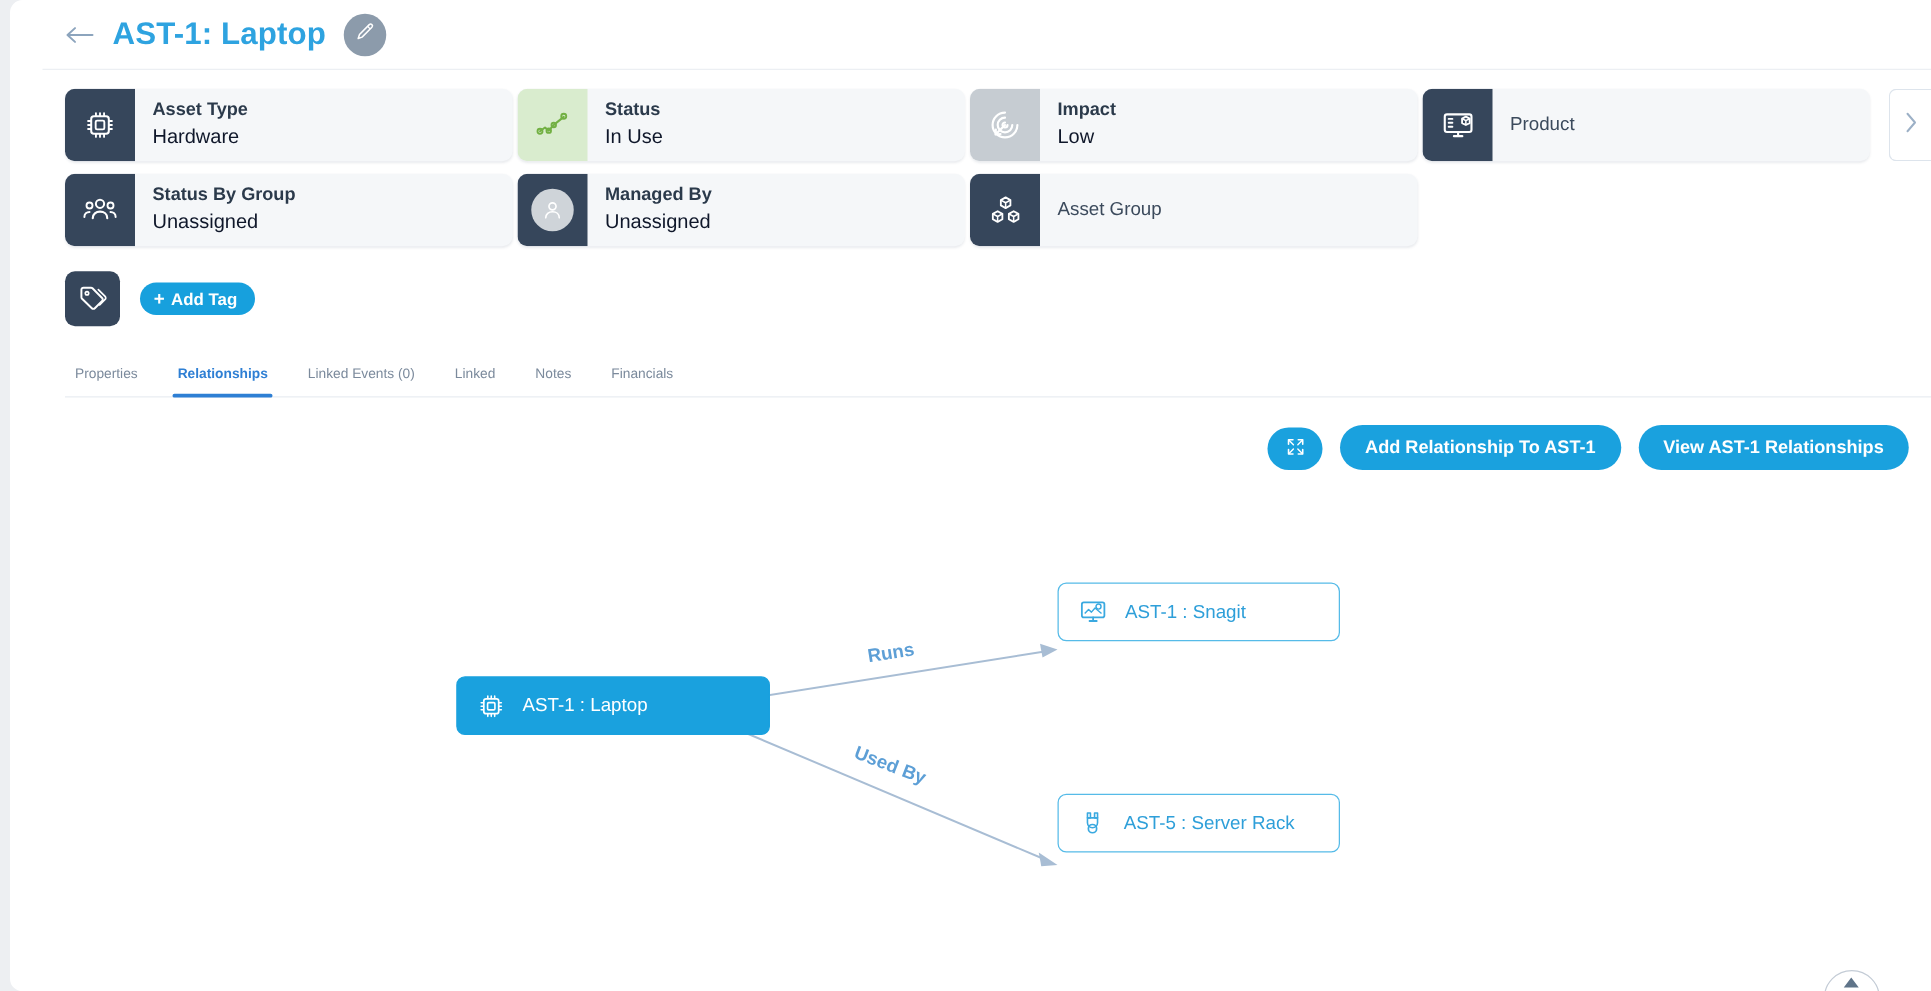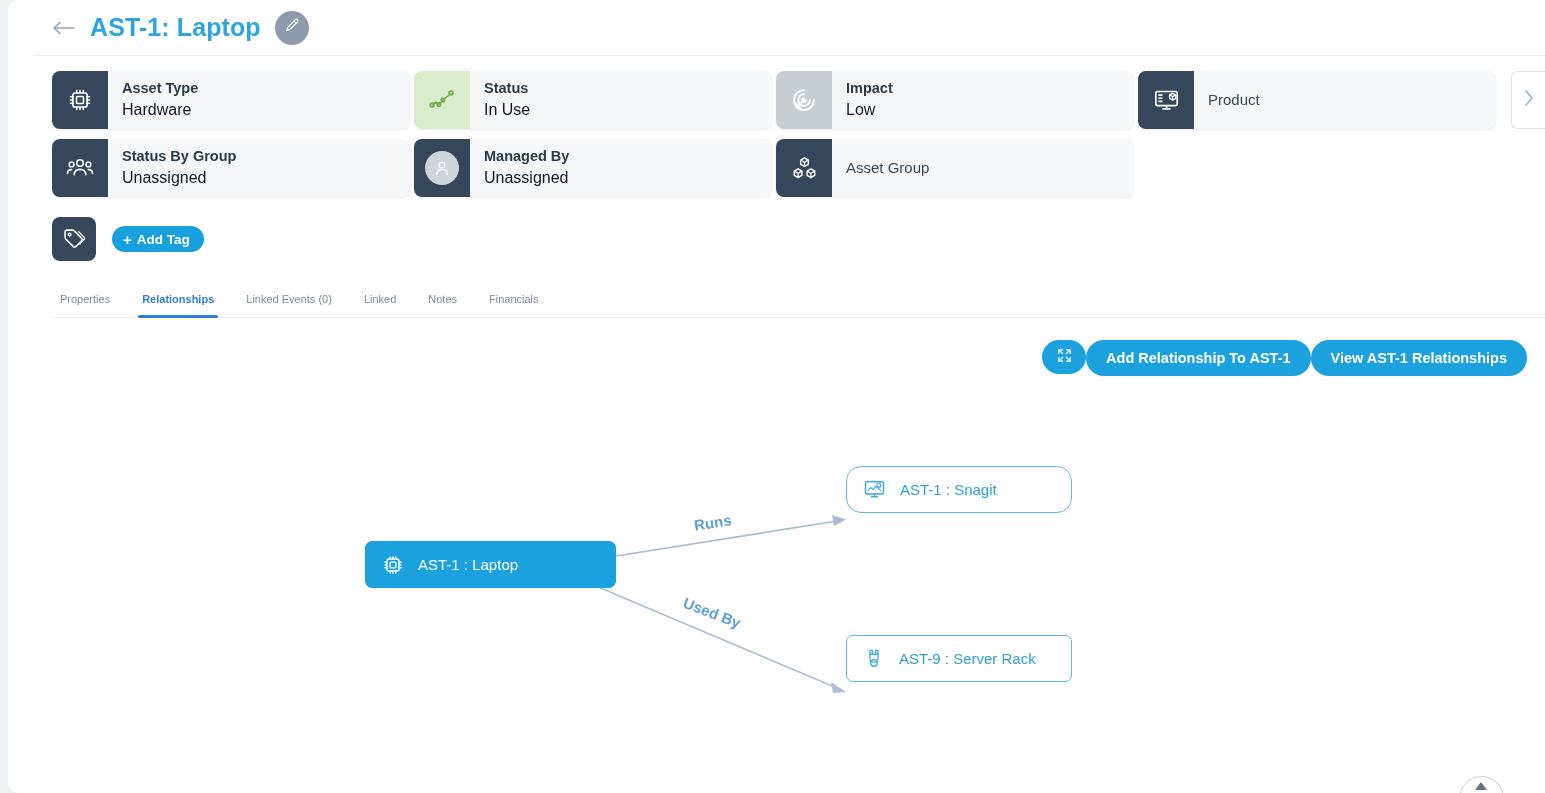--- a/index.html
+++ b/index.html
@@ -122,22 +122,22 @@
   .tab:first-child { padding-left: 8px; }
   .tab.active { color: #2e7fd4; font-weight: 700; }
   .tab.active::after {
     content: ""; position: absolute;
     left: 12px; right: 12px; bottom: -1px; height: 3px;
     background: #2e7fd4; border-radius: 2px;
   }
 
   
   .actions {
-    display: flex; justify-content: flex-end; align-items: flex-start;
-    padding: 22px 18px 0 0;
+    display: flex; justify-content: flex-end; align-items: flex-end;
+    gap: 14px; padding: 22px 18px 0 0;
   }
   .icon-btn-round {
     width: 44px; height: 34px; border-radius: 17px;
     background: #1aa1de; border: none; cursor: pointer;
     display: flex; align-items: center; justify-content: center;
   }
   .pill-btn {
     height: 36px; padding: 0 20px;
     border-radius: 18px; border: none;
     background: #1aa1de; color: #fff;
@@ -392,41 +392,41 @@
       <span class="node-icon">
         <svg width="22" height="22" viewBox="0 0 24 24" fill="none">
           <rect x="5.5" y="5.5" width="13" height="13" rx="2" stroke="#fff" stroke-width="1.5"></rect>
           <rect x="8.8" y="8.8" width="6.4" height="6.4" rx="1" stroke="#fff" stroke-width="1.4"></rect>
           <path d="M9 3.2v2M12 3.2v2M15 3.2v2M9 18.8v2M12 18.8v2M15 18.8v2M3.2 9h2M3.2 12h2M3.2 15h2M18.8 9h2M18.8 12h2M18.8 15h2" stroke="#fff" stroke-width="1.4" stroke-linecap="round"></path>
         </svg>
       </span>
       <span class="node-label">AST-1 : Laptop</span>
     </div>
 
-    <div class="node secondary" style="left:812px; top:90px; width:226px; height:47px;border-radius:15px;">
+    <div class="node secondary" style="left:812px; top:90px; width:226px; height:47px;">
       <span class="node-icon">
         <svg width="23" height="23" viewBox="0 0 24 24" fill="none">
           <rect x="2.6" y="4" width="18.8" height="12.6" rx="1.6" stroke="#3aa9e0" stroke-width="1.5"></rect>
           <path d="M5 13.4l3.2-3.4 2.4 2.2 3-3.4 5.4 4.6" stroke="#3aa9e0" stroke-width="1.2" stroke-linejoin="round"></path>
           <circle cx="16.5" cy="7.6" r="2.1" stroke="#3aa9e0" stroke-width="1.2"></circle>
           <path d="M9 19.6h6M12 16.6v3" stroke="#3aa9e0" stroke-width="1.5" stroke-linecap="round"></path>
         </svg>
       </span>
       <span class="node-label">AST-1 : Snagit</span>
     </div>
 
     <div class="node secondary" style="left:812px; top:259px; width:226px; height:47px;">
       <span class="node-icon">
         <svg width="22" height="23" viewBox="0 0 24 24" fill="none">
           <path d="M7.6 3.2h2.6v4.2H7.6zM13.8 3.2h2.6v4.2h-2.6z" stroke="#3aa9e0" stroke-width="1.4" stroke-linejoin="round"></path>
           <path d="M7.6 7.4h8.8v4.2a4.4 4.4 0 0 1-8.8 0V7.4z" stroke="#3aa9e0" stroke-width="1.4" stroke-linejoin="round"></path>
           <circle cx="12" cy="16.8" r="3.6" stroke="#3aa9e0" stroke-width="1.5"></circle>
         </svg>
       </span>
-      <span class="node-label">AST-9 : Server Rack</span>
+      <span class="node-label">AST-5 : Server Rack</span>
     </div>
 
     <div class="zoom-control">
       <div class="compass">
         <span class="tri up"></span>
 
       </div>
 
     </div>
   </div>

